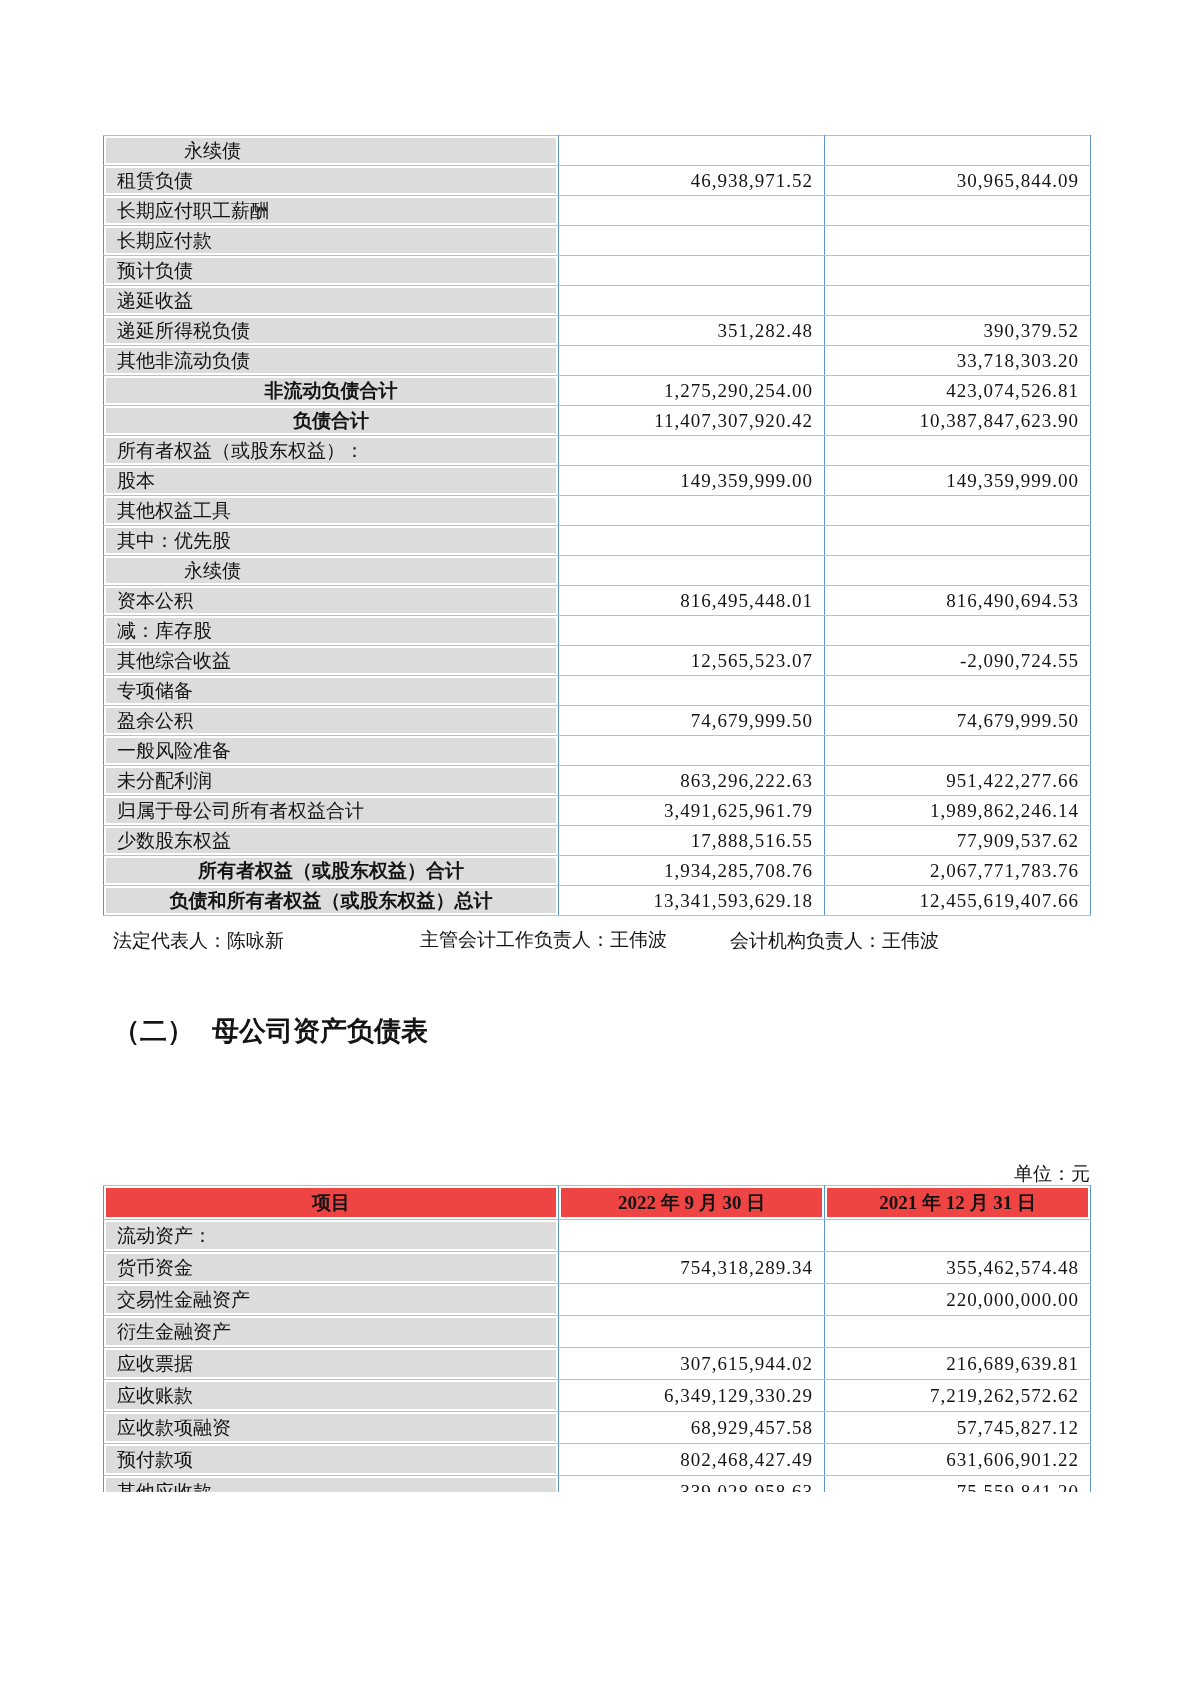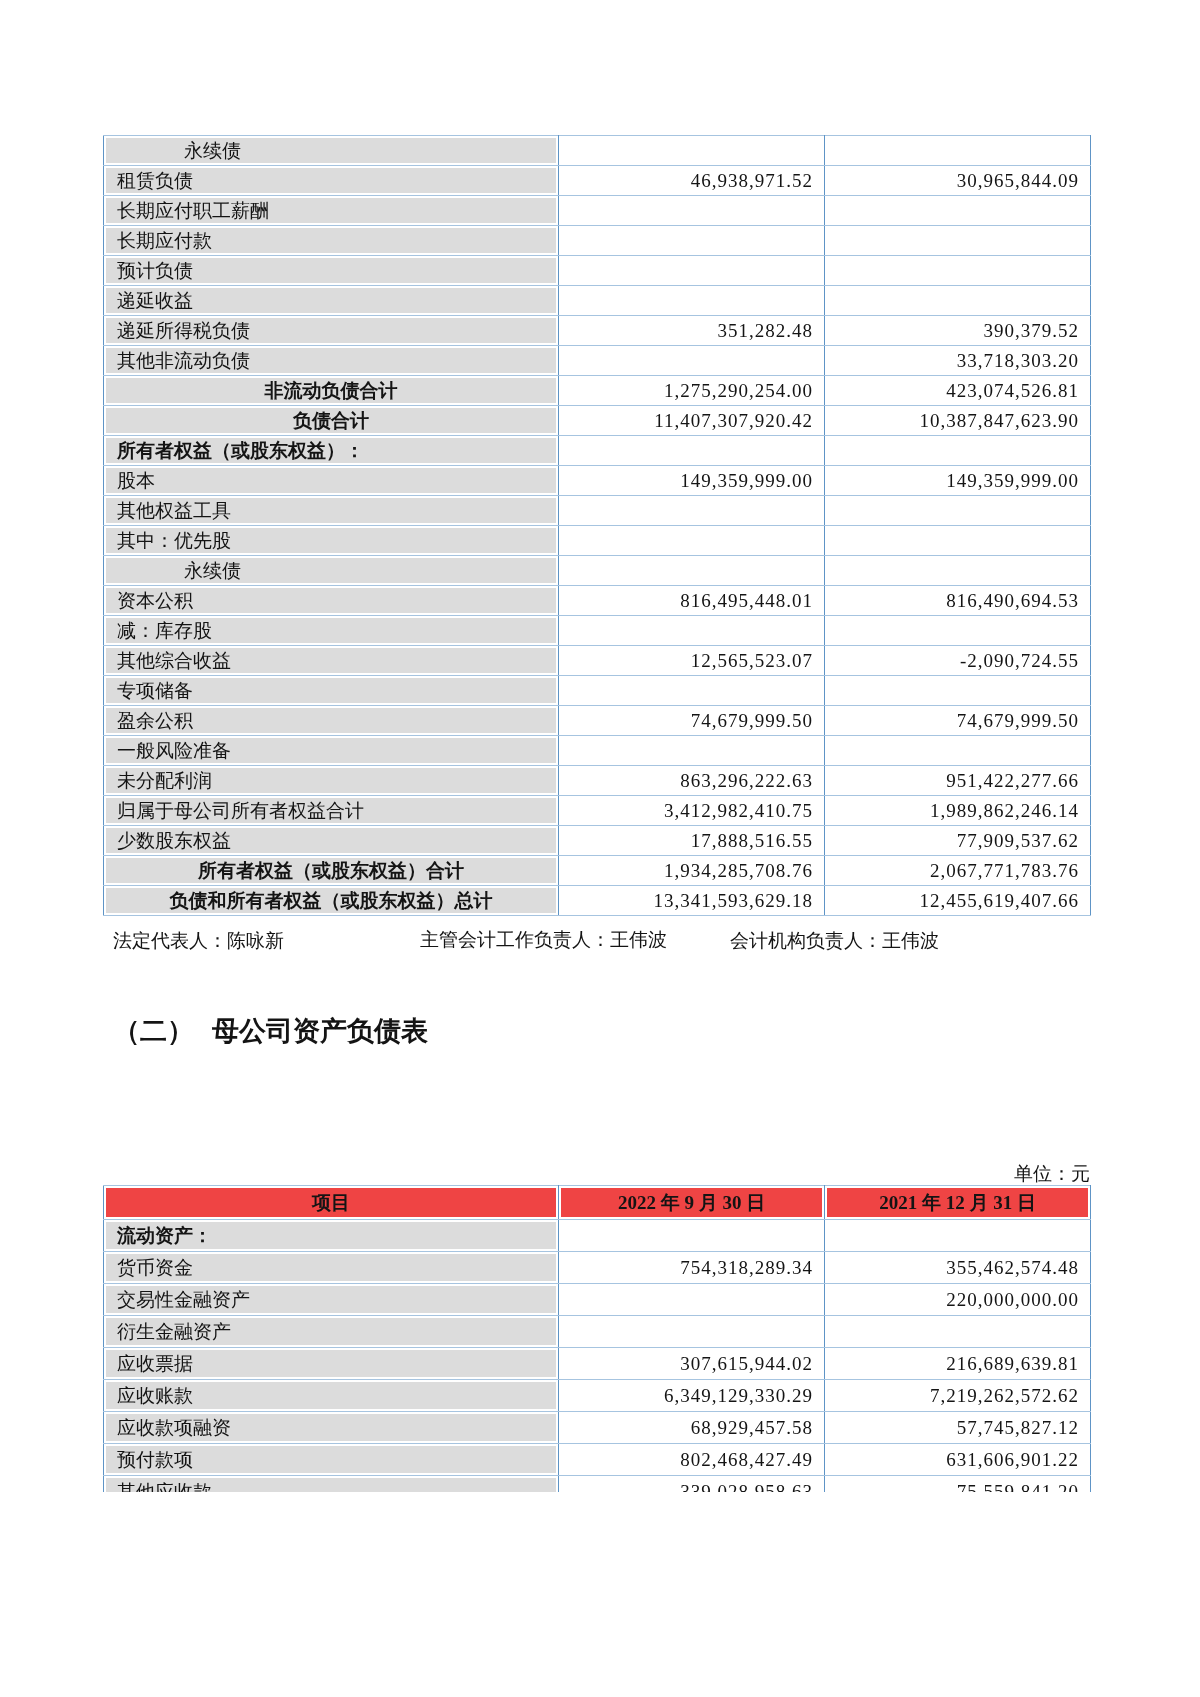--- a/index.html
+++ b/index.html
@@ -35,21 +35,21 @@
     background:#ffffff; text-align:right; padding-right:11px;
     letter-spacing:1px;
   }
   .bs th {
     background:#ef4444; box-shadow:inset 0 0 0 2px #ffffff;
     font-weight:bold; text-align:center;
   }
   tr.indent td.label { padding-left:80px; }
   tr.total td.label { text-align:center; padding-left:0; font-weight:bold; }
   tr.section td { background:#dcdcdc; box-shadow:inset 0 0 0 2px #ffffff; }
-  tr.section td.label { font-weight:bold; }
+  tr.section td.label { font-weight:normal; }
   .sig-line {
     position:absolute; left:113px; top:926px; width:977px;
     display:flex; font-size:19px; line-height:30px;
   }
   .sig-line .sig1 { width:307px; }
   .sig-line .sig2 { width:310px;font-family:Liberation Mono, monospace; }
   .sig-line .sig3 { flex:1; }
   .section-heading {
     position:absolute; left:113px; top:1016px;
     font-size:27px; font-weight:bold; line-height:30px;
@@ -182,21 +182,21 @@
           <td class="num"></td>
           <td class="num"></td>
         </tr>
         <tr>
           <td class="label">未分配利润</td>
           <td class="num">863,296,222.63</td>
           <td class="num">951,422,277.66</td>
         </tr>
         <tr>
           <td class="label">归属于母公司所有者权益合计</td>
-          <td class="num">3,412,982,410.75</td>
+          <td class="num">3,491,625,961.79</td>
           <td class="num">1,989,862,246.14</td>
         </tr>
         <tr>
           <td class="label">少数股东权益</td>
           <td class="num">17,888,516.55</td>
           <td class="num">77,909,537.62</td>
         </tr>
         <tr class="total">
           <td class="label">所有者权益（或股东权益）合计</td>
           <td class="num">1,934,285,708.76</td>

